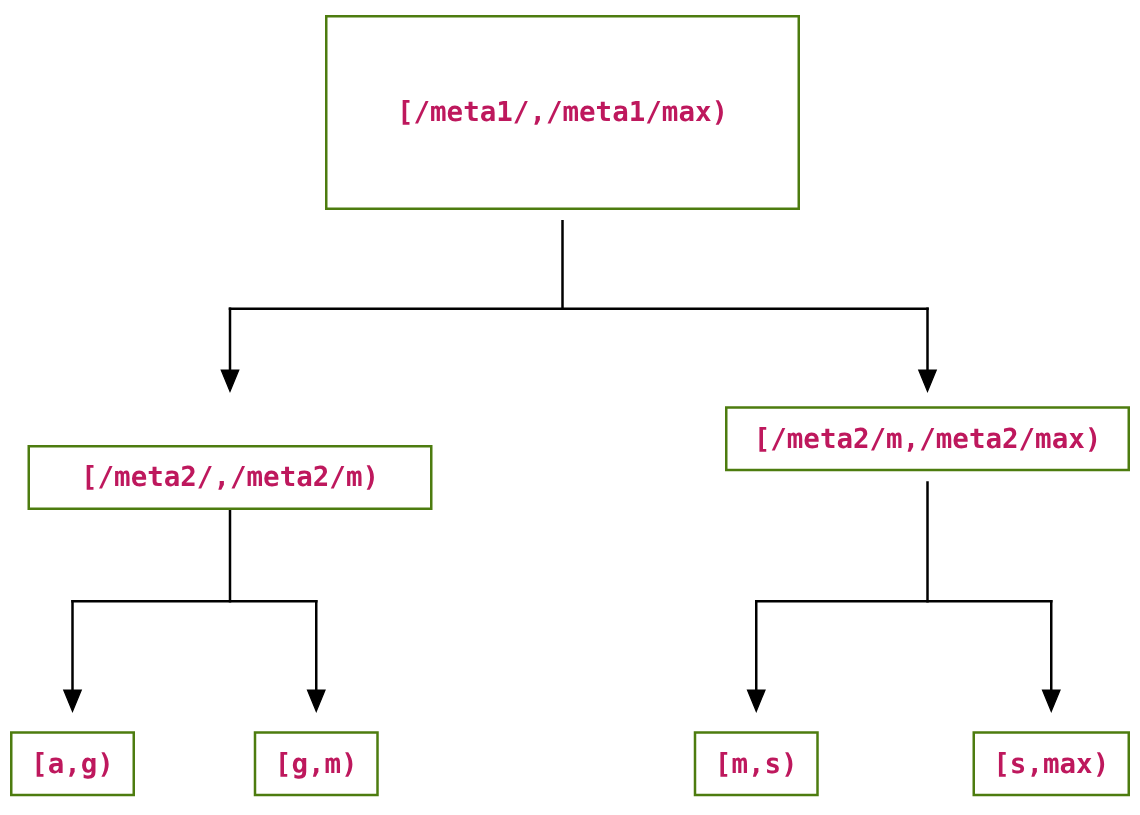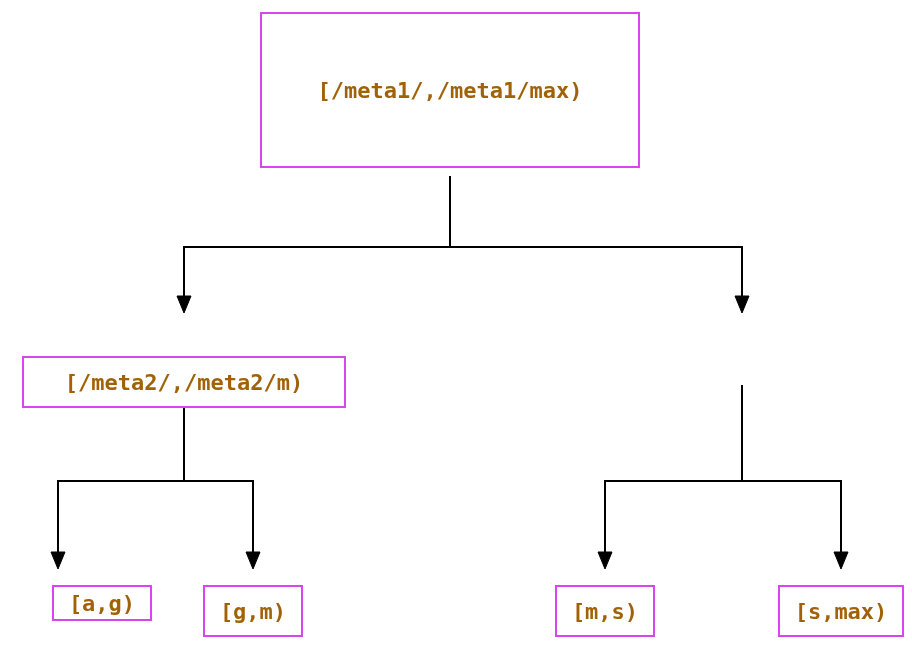--- a/index.html
+++ b/index.html
@@ -25,34 +25,34 @@
     stroke: #000000;
     stroke-width: 2;
   }
   .edges polygon {
     fill: #000000;
     stroke: #000000;
   }
   .node {
     position: absolute;
     box-sizing: border-box;
-    border: 2px solid #d946ef;
+    border: 2px solid #4d7c0f;
     background: #ffffff;
     display: flex;
     align-items: center;
     justify-content: center;
     font-weight: bold;
     font-size: 22px;
-    color: #a16207;
+    color: #be185d;
     white-space: nowrap;
   }
   .node-root      { left: 260px; top: 12px;  width: 380px; height: 156px; }
   .node-left-mid  { left: 22px;  top: 325px; width: 324px; height: 52px; margin-top: 31px; }
   .node-right-mid { left: 580px; top: 325px; width: 324px; height: 52px; }
-  .node-leaf-ag   { left: 8px;   top: 585px; width: 100px; height: 36px; margin-left: 44px; }
+  .node-leaf-ag   { left: 8px;   top: 585px; width: 100px; height: 52px; }
   .node-leaf-gm   { left: 203px; top: 585px; width: 100px; height: 52px; }
   .node-leaf-ms   { left: 555px; top: 585px; width: 100px; height: 52px; }
   .node-leaf-smax { left: 778px; top: 585px; width: 126px; height: 52px; align-items: center; }
 </style>
 </head>
 <body>
 
 <div class="canvas">
 
   <svg class="edges" viewBox="0 0 912 652" xmlns="http://www.w3.org/2000/svg">
@@ -98,20 +98,23 @@
   </svg>
 
   <div class="node node-root">
     <span>[/meta1/,/meta1/max)</span>
   </div>
 
   <div class="node node-left-mid">
     <span>[/meta2/,/meta2/m)</span>
   </div>
 
+  <div class="node node-right-mid">
+    <span>[/meta2/m,/meta2/max)</span>
+  </div>
 
   <div class="node node-leaf-ag">
     <span>[a,g)</span>
   </div>
 
   <div class="node node-leaf-gm">
     <span>[g,m)</span>
   </div>
 
   <div class="node node-leaf-ms">

